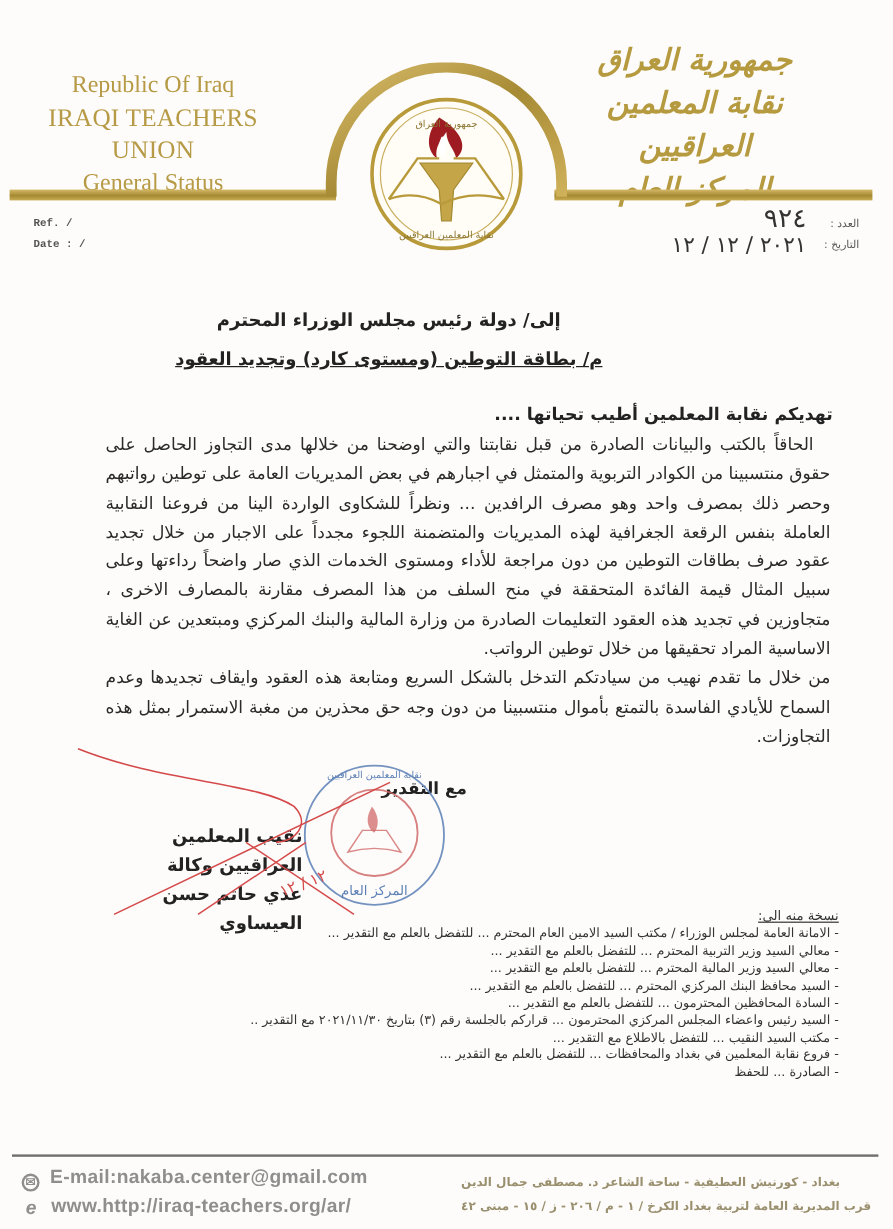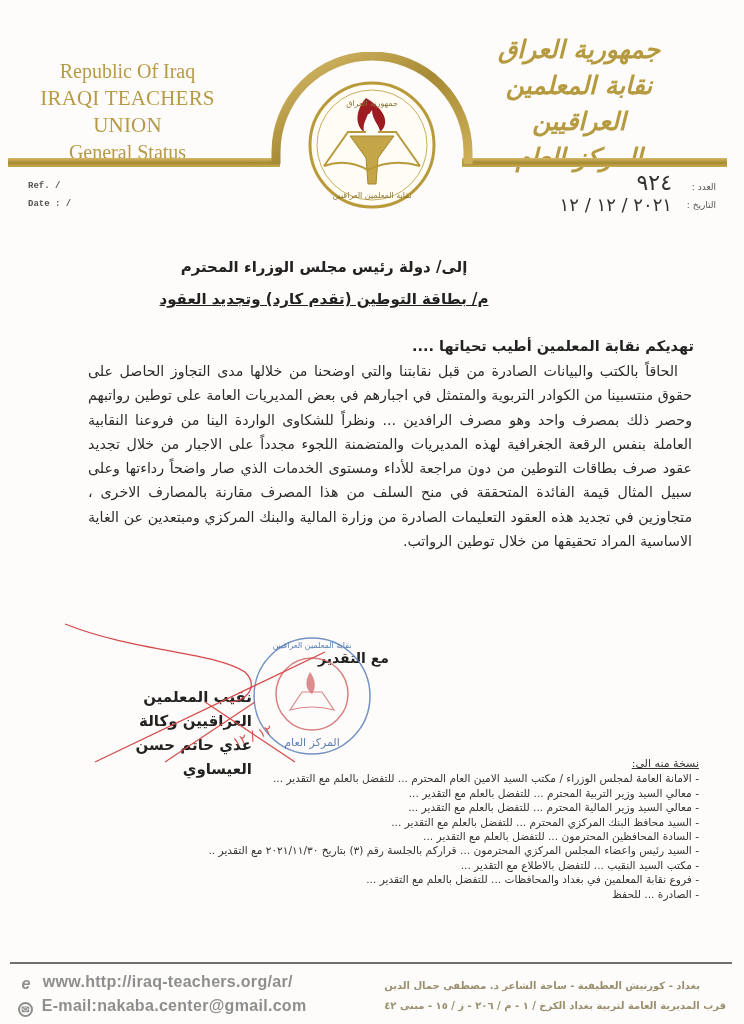--- a/index.html
+++ b/index.html
@@ -76,27 +76,28 @@
 <div class="abs refdate" style="top:181px;">Ref. /</div>
 <div class="abs refdate" style="top:199px;">Date :   /</div>
 
 <div class="abs ar-ref" style="right:28px; top:182px;">العدد :</div>
 <div class="abs hand" style="right:72px; top:170px; font-size:22px;">٩٢٤</div>
 <div class="abs ar-ref" style="right:28px; top:200px;">التاريخ :</div>
 <div class="abs hand" style="right:72px; top:194px; font-size:18px; direction:rtl;">٢٠٢١ / ١٢ / ١٢</div>
 
 <div class="abs addr" style="top:258px;">إلى/ دولة رئيس مجلس الوزراء المحترم</div>
 <div class="abs addr" style="top:290px;">
-  <span style="text-decoration:underline;">م/ بطاقة التوطين (تقدم كارد) وتجديد العقود</span>
+  <span style="text-decoration:underline;">م/ بطاقة التوطين (ومستوى كارد) وتجديد العقود</span>
 </div>
 
 <div class="abs greet">تهديكم نقابة المعلمين أطيب تحياتها ....</div>
 
 <div class="abs body-text" style="top:359px;">
   <p style="text-indent:14px;">الحاقاً بالكتب والبيانات الصادرة من قبل نقابتنا والتي اوضحنا من خلالها مدى التجاوز الحاصل على حقوق منتسبينا من الكوادر التربوية والمتمثل في اجبارهم في بعض المديريات العامة على توطين رواتبهم وحصر ذلك بمصرف واحد وهو مصرف الرافدين ... ونظراً للشكاوى الواردة الينا من فروعنا النقابية العاملة بنفس الرقعة الجغرافية لهذه المديريات والمتضمنة اللجوء مجدداً على الاجبار من خلال تجديد عقود صرف بطاقات التوطين من دون مراجعة للأداء ومستوى الخدمات الذي صار واضحاً رداءتها وعلى سبيل المثال قيمة الفائدة المتحققة في منح السلف من هذا المصرف مقارنة بالمصارف الاخرى ، متجاوزين في تجديد هذه العقود التعليمات الصادرة من وزارة المالية والبنك المركزي ومبتعدين عن الغاية الاساسية المراد تحقيقها من خلال توطين الرواتب.</p>
+  <p>من خلال ما تقدم نهيب من سيادتكم التدخل بالشكل السريع ومتابعة هذه العقود وايقاف تجديدها وعدم السماح للأيادي الفاسدة بالتمتع بأموال منتسبينا من دون وجه حق محذرين من مغبة الاستمرار بمثل هذه التجاوزات.</p>
 </div>
 
 <div class="abs closing" style="left:318px; top:650px;">مع التقدير</div>
 
 <svg class="abs" style="left:250px; top:632px;" width="125" height="128">
   <circle cx="62" cy="64" r="58" fill="none" stroke="#5b7fb5" stroke-width="1.5" opacity="0.85"></circle>
   <circle cx="62" cy="62" r="36" fill="none" stroke="#d06a6a" stroke-width="1.5" opacity="0.85"></circle>
   <path d="M60 40 C54 50 56 58 62 62 C66 56 66 48 60 40Z" fill="#d06a6a" opacity="0.75"></path>
   <path d="M40 78 L52 60 L72 60 L84 78 Q62 72 40 78Z" fill="none" stroke="#d06a6a" stroke-width="1.2" opacity="0.8"></path>
   <text x="62" y="16" font-size="8" fill="#5b7fb5" text-anchor="middle" font-family="DejaVu Sans">نقابة المعلمين العراقيين</text>
@@ -127,24 +128,24 @@
     <li>- السيد رئيس واعضاء المجلس المركزي المحترمون ... قراركم بالجلسة رقم (٣) بتاريخ ٢٠٢١/١١/٣٠ مع التقدير ..</li>
     <li>- مكتب السيد النقيب ... للتفضل بالاطلاع مع التقدير ...</li>
     <li>- فروع نقابة المعلمين في بغداد والمحافظات ... للتفضل بالعلم مع التقدير ...</li>
     <li>- الصادرة ... للحفظ</li>
   </ul>
 </div>
 
 <div class="abs footer-line"></div>
 <div class="abs footer-en">
   <div>
+    <span class="ic">✉</span>
+    <span>E-mail:nakaba.center@gmail.com</span>
+  </div>
+  <div>
     <span class="ic" style="border:none; font-weight:bold; font-size:16px; width:16px; font-style:italic;">e</span>
     <span>www.http://iraq-teachers.org/ar/</span>
-  </div>
-  <div>
-    <span class="ic">✉</span>
-    <span>E-mail:nakaba.center@gmail.com</span>
   </div>
 </div>
 <div class="abs footer-ar">
   <div>بغداد - كورنيش العطيفية - ساحة الشاعر د. مصطفى جمال الدين</div>
   <div>قرب المديرية العامة لتربية بغداد الكرخ / ١ - م / ٢٠٦ - ز / ١٥ - مبنى ٤٢</div>
 </div>
 
 </body></html>

